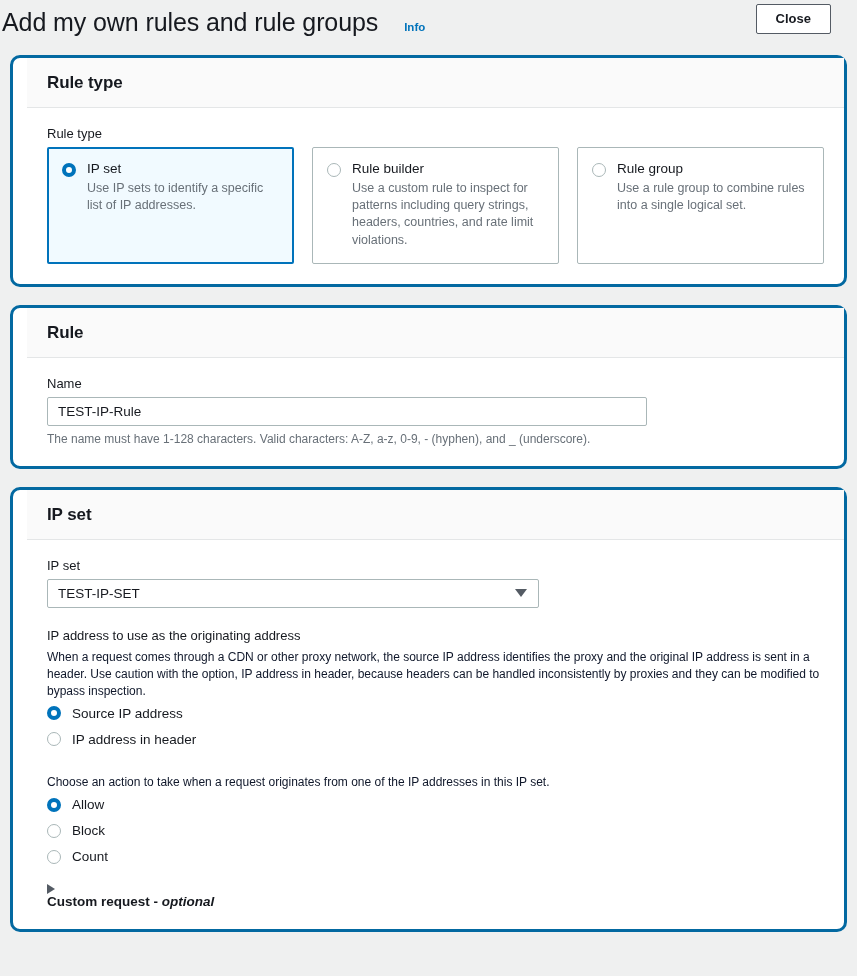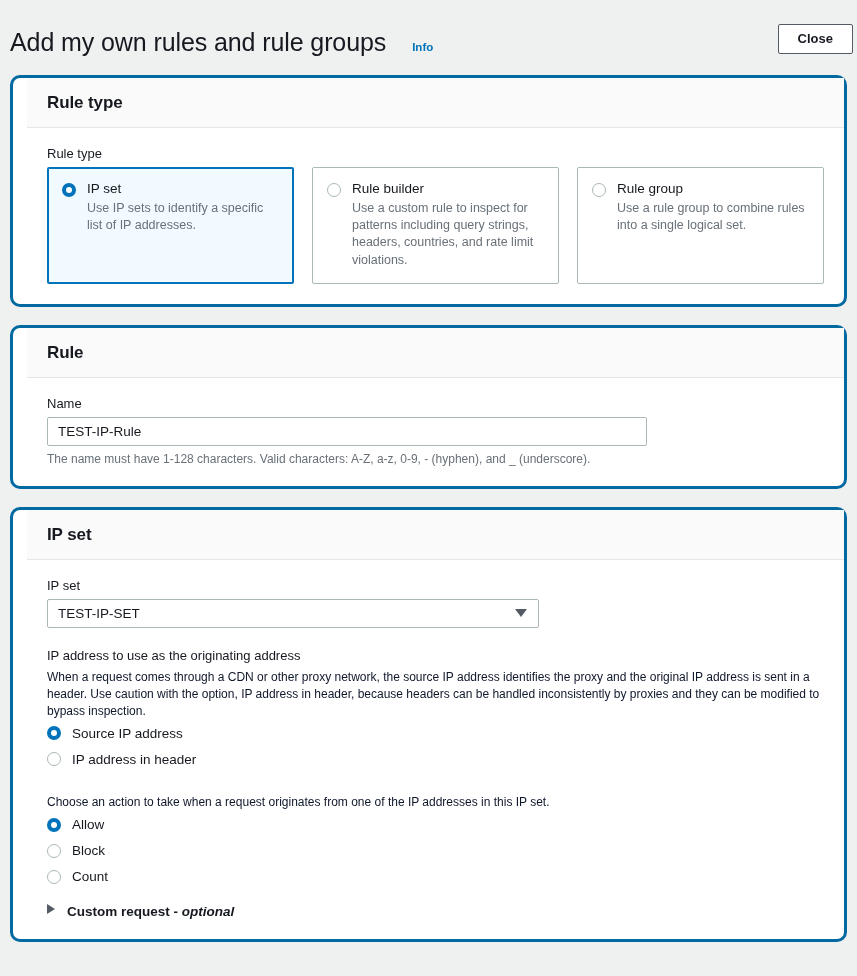--- a/index.html
+++ b/index.html
@@ -11,24 +11,23 @@
     background: #eff0f0;
     font-family: "Liberation Sans", sans-serif;
     color: #16191f;
     overflow: hidden;
   }
 
   
   .page-header {
     position: relative;
     height: 55px;
-    padding: 0 10px;
+    padding: 0 2px;
     display: flex;
     align-items: flex-start;
-    margin-top: 20px;
   }
   .title-row {
     display: flex;
     align-items: baseline;
     padding-top: 8px;
   }
   .page-title {
     font-size: 25px;
     font-weight: 400;
     color: #16191f;
@@ -38,21 +37,21 @@
   .info-link {
     font-size: 11.5px;
     font-weight: 700;
     color: #0073bb;
     margin-left: 26px;
     cursor: pointer;
     text-decoration: none;
   }
   .close-button {
     position: absolute;
-    right: 4px;
+    right: 26px;
     top: 4px;
     background: #ffffff;
     border: 1px solid #545b64;
     border-radius: 2px;
     color: #16191f;
     font-size: 13px;
     font-weight: 700;
     padding: 6px 19px;
     cursor: pointer;
     font-family: "Liberation Sans", sans-serif;
@@ -205,20 +204,21 @@
     color: #16191f;
   }
 
   .group-gap { height: 16px; }
 
   
   .expandable {
     display: flex;
     margin-top: 20px;
     cursor: pointer;
+    flex-direction: column;
   }
   .tri-right {
     width: 0; height: 0;
     border-top: 5.5px solid transparent;
     border-bottom: 5.5px solid transparent;
     border-left: 8px solid #545b64;
     margin-right: 12px;
   }
   .expandable-label {
     font-size: 13.5px;

